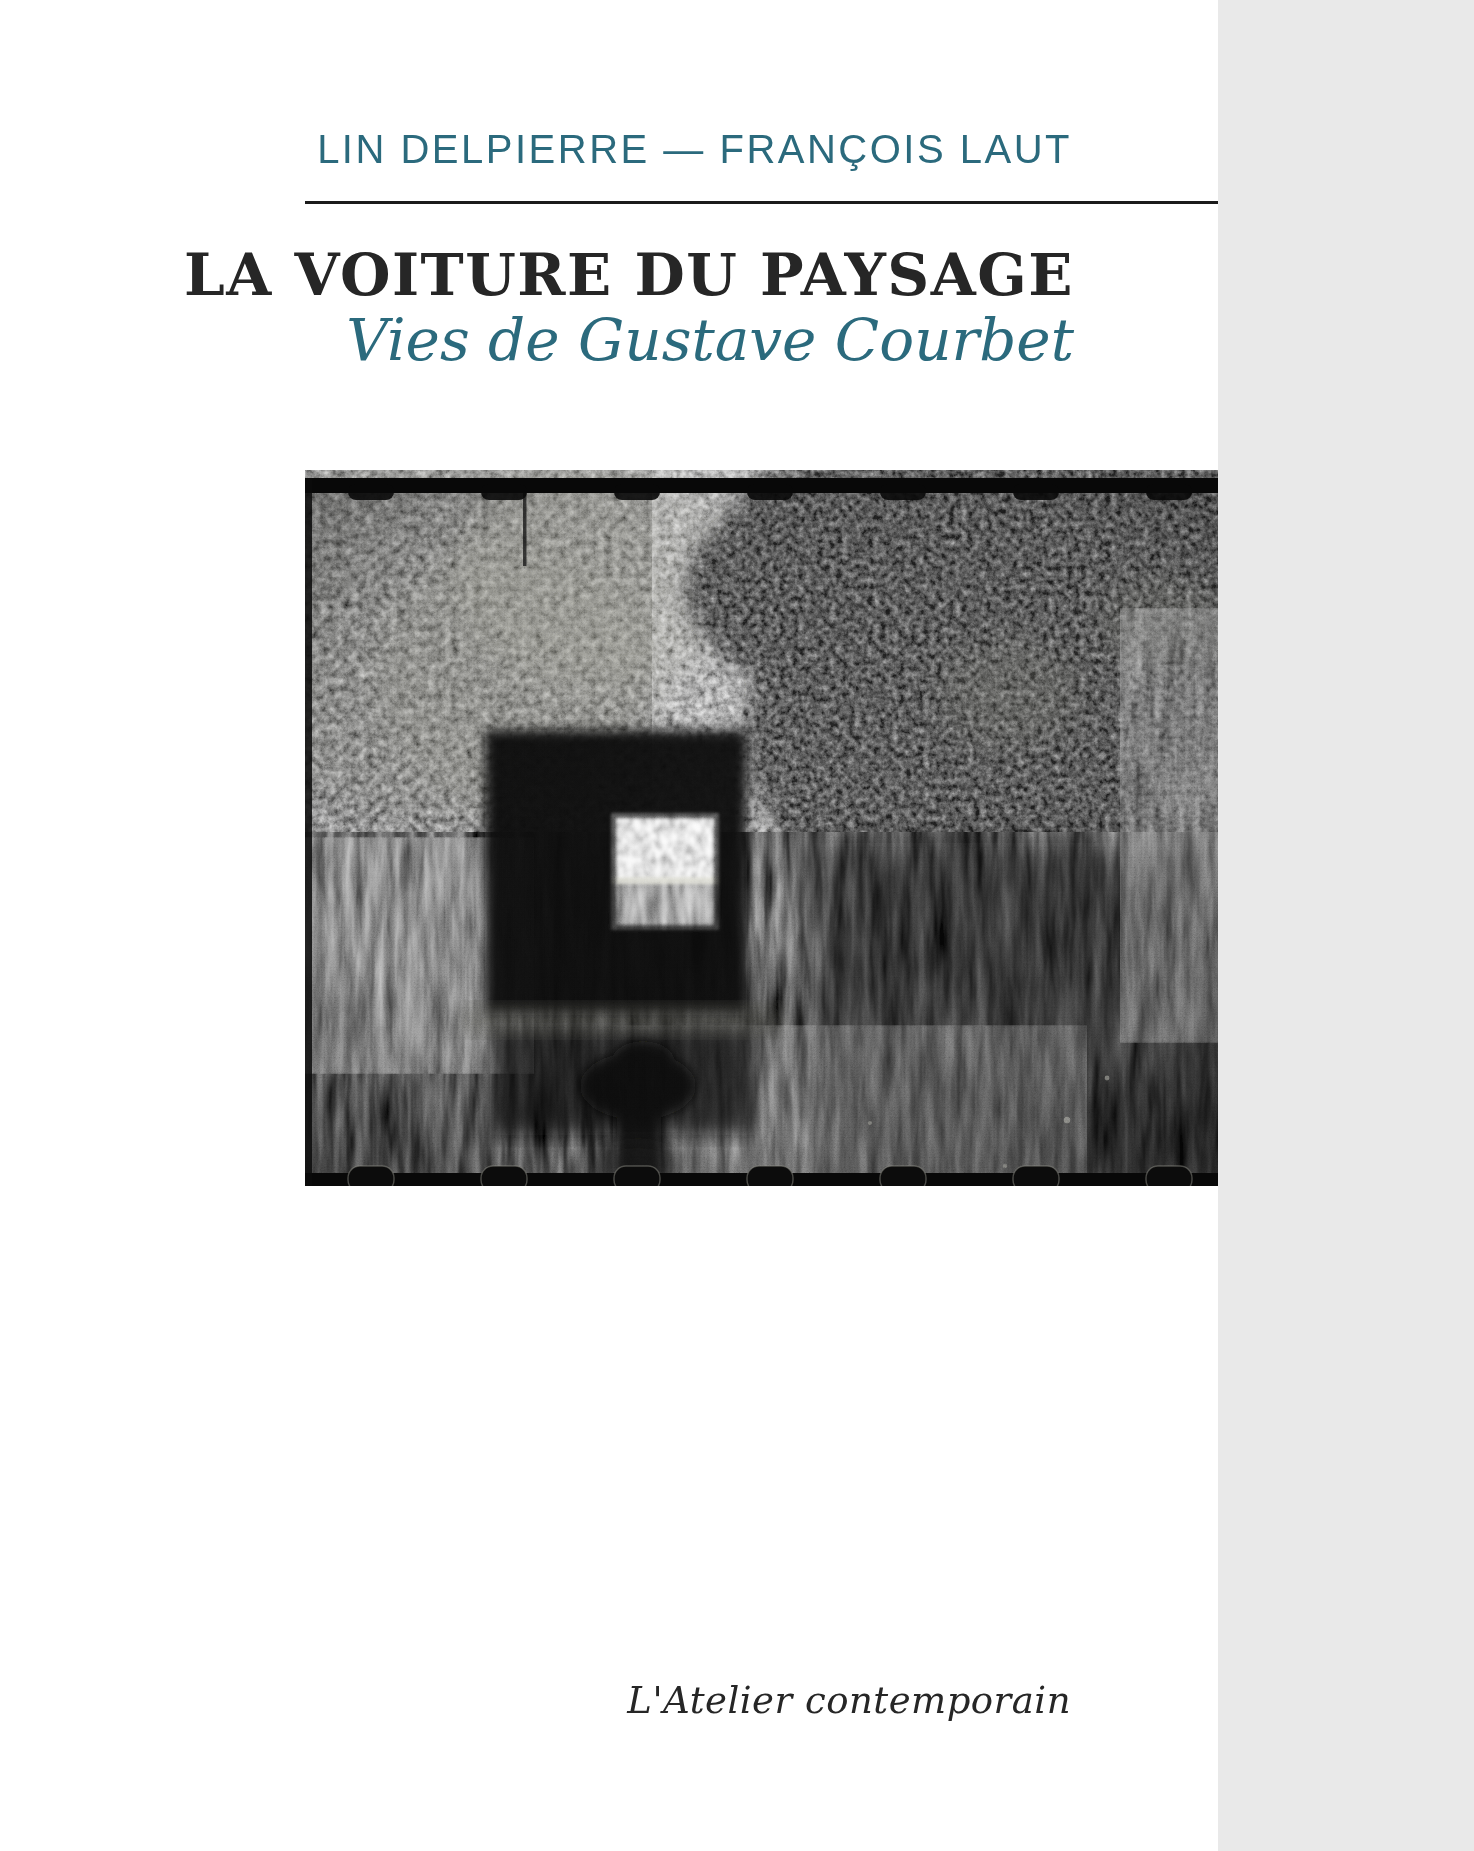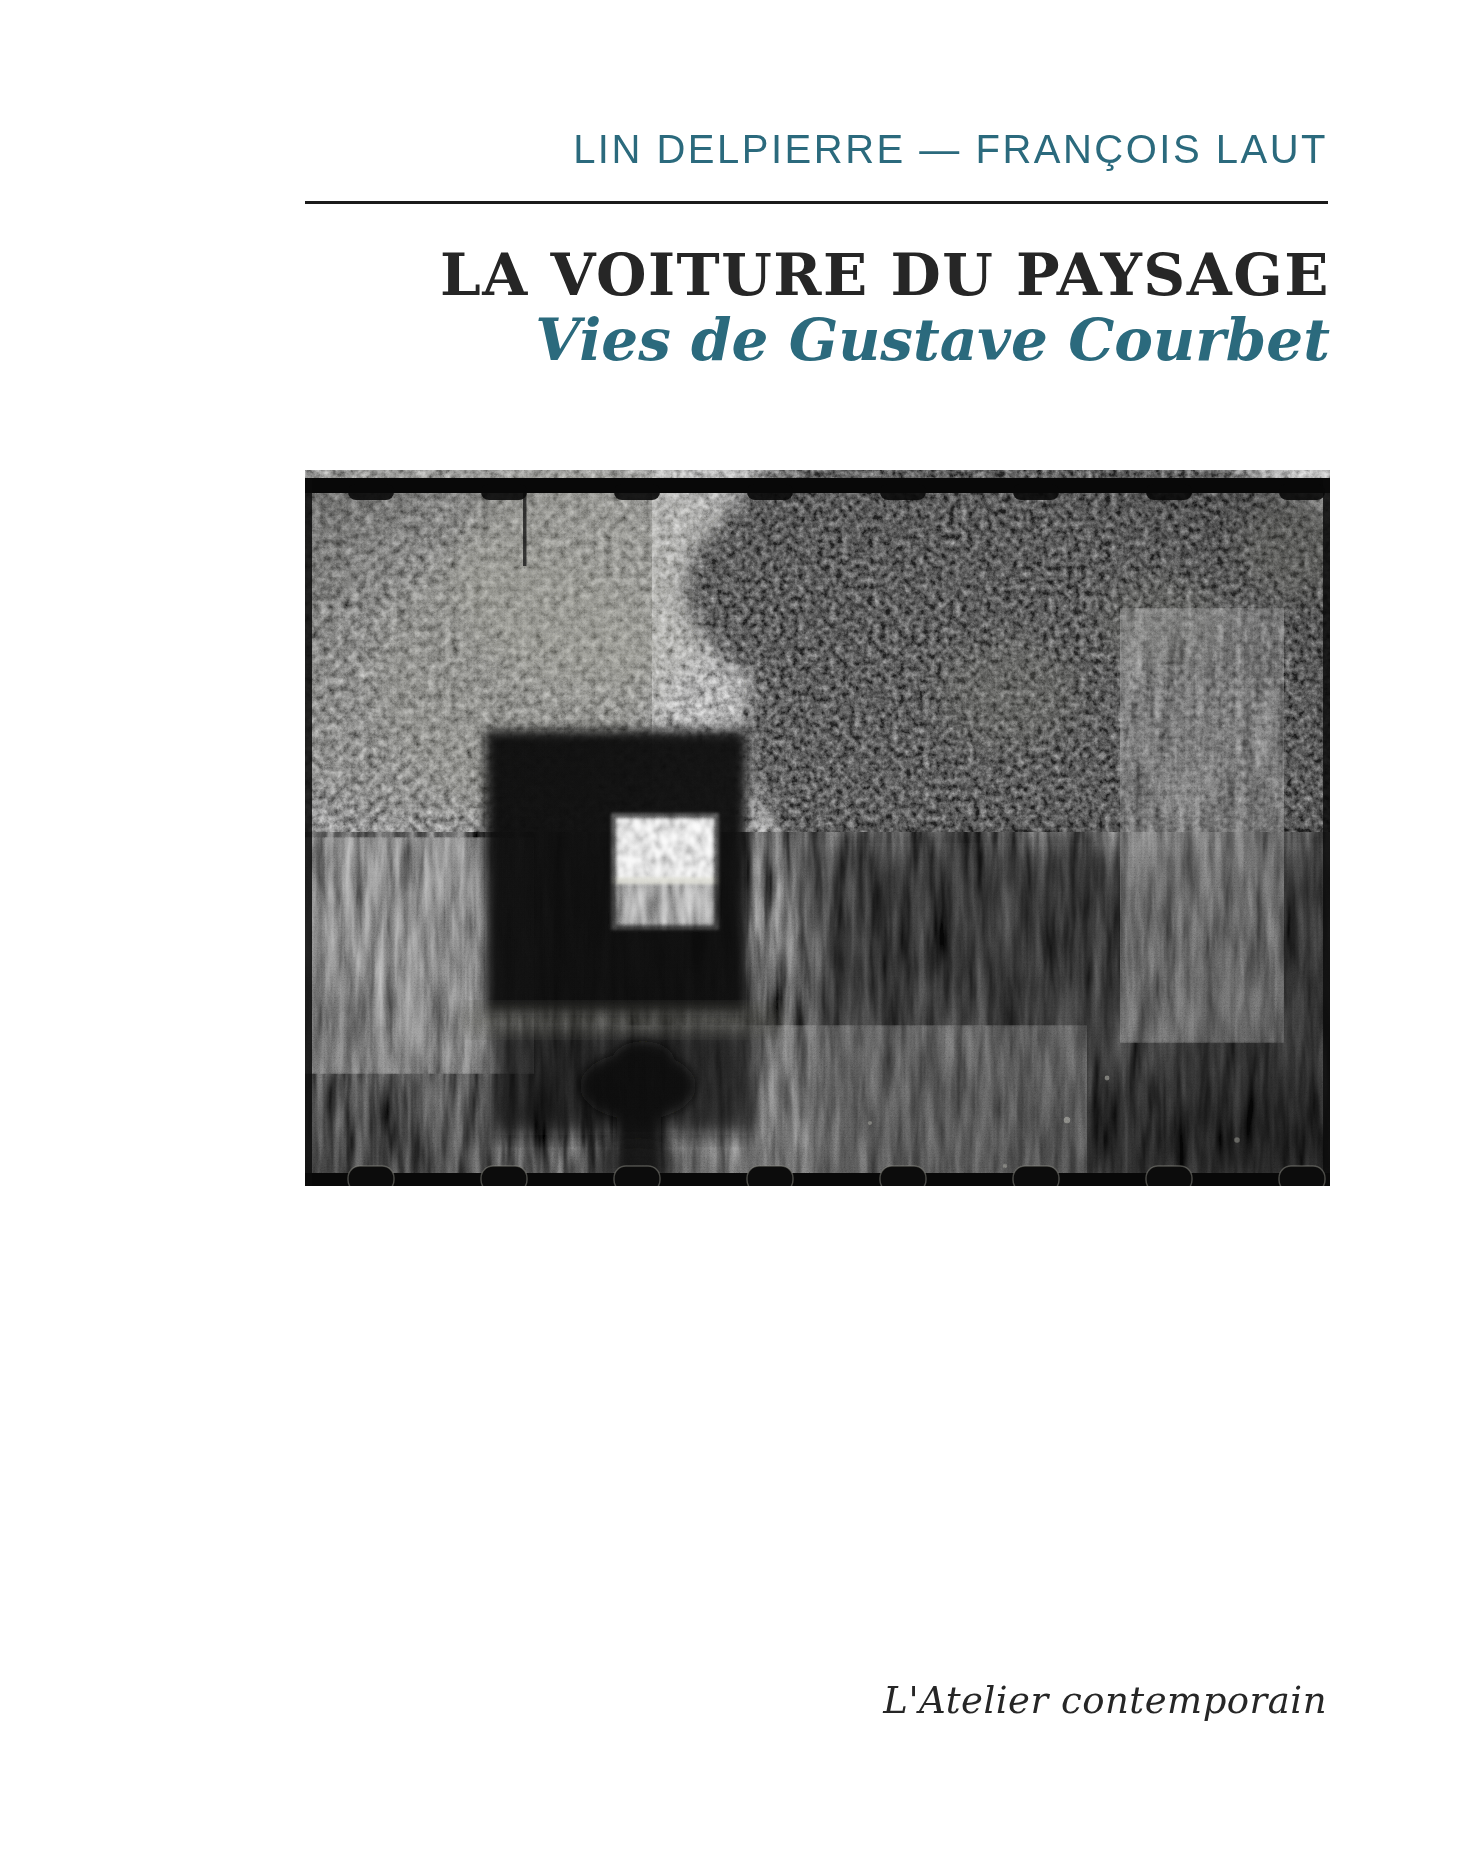--- a/index.html
+++ b/index.html
@@ -1,18 +1,18 @@
 <!DOCTYPE html>
 <html style="--background: #ffffff; --accent-teal: #2b6a7d; --title-ink: #262626; --rule: #1b1b1b;"><head>
 <meta charset="utf-8">
 <style>
   html,body{margin:0;padding:0;background:#e9e9e9;}
   .page{
     position:relative;
-    width:1474px;height:1851px;
+    width:1218px;height:1851px;
     background:var(--background,#fff);
     overflow:hidden;
     font-family:"Liberation Sans",sans-serif;
   }
   .authors{
     position:absolute;top:129px;right:146px;
     font-family:"Liberation Sans",sans-serif;
     font-size:40px;line-height:1;font-weight:400;
     letter-spacing:2.5px;
     color:var(--accent-teal,#2b6a7d);
@@ -27,21 +27,21 @@
     position:absolute;top:246px;right:144px;
     font-family:"DejaVu Serif","Liberation Serif",serif;
     font-size:58px;line-height:1;font-weight:700;
     letter-spacing:1.5px;
     color:var(--title-ink,#262626);
     white-space:nowrap;
   }
   .subtitle{
     position:absolute;top:311px;right:144px;
     font-family:"DejaVu Serif","Liberation Serif",serif;
-    font-style:italic;font-weight:700;
+    font-style:italic;font-weight:400;
     font-size:58px;line-height:1;
     color:var(--accent-teal,#2b6a7d);
     white-space:nowrap;
   }
   .photo{
     position:absolute;left:305px;top:470px;
     width:1025px;height:716px;
     display:block;
   }
   .publisher{

